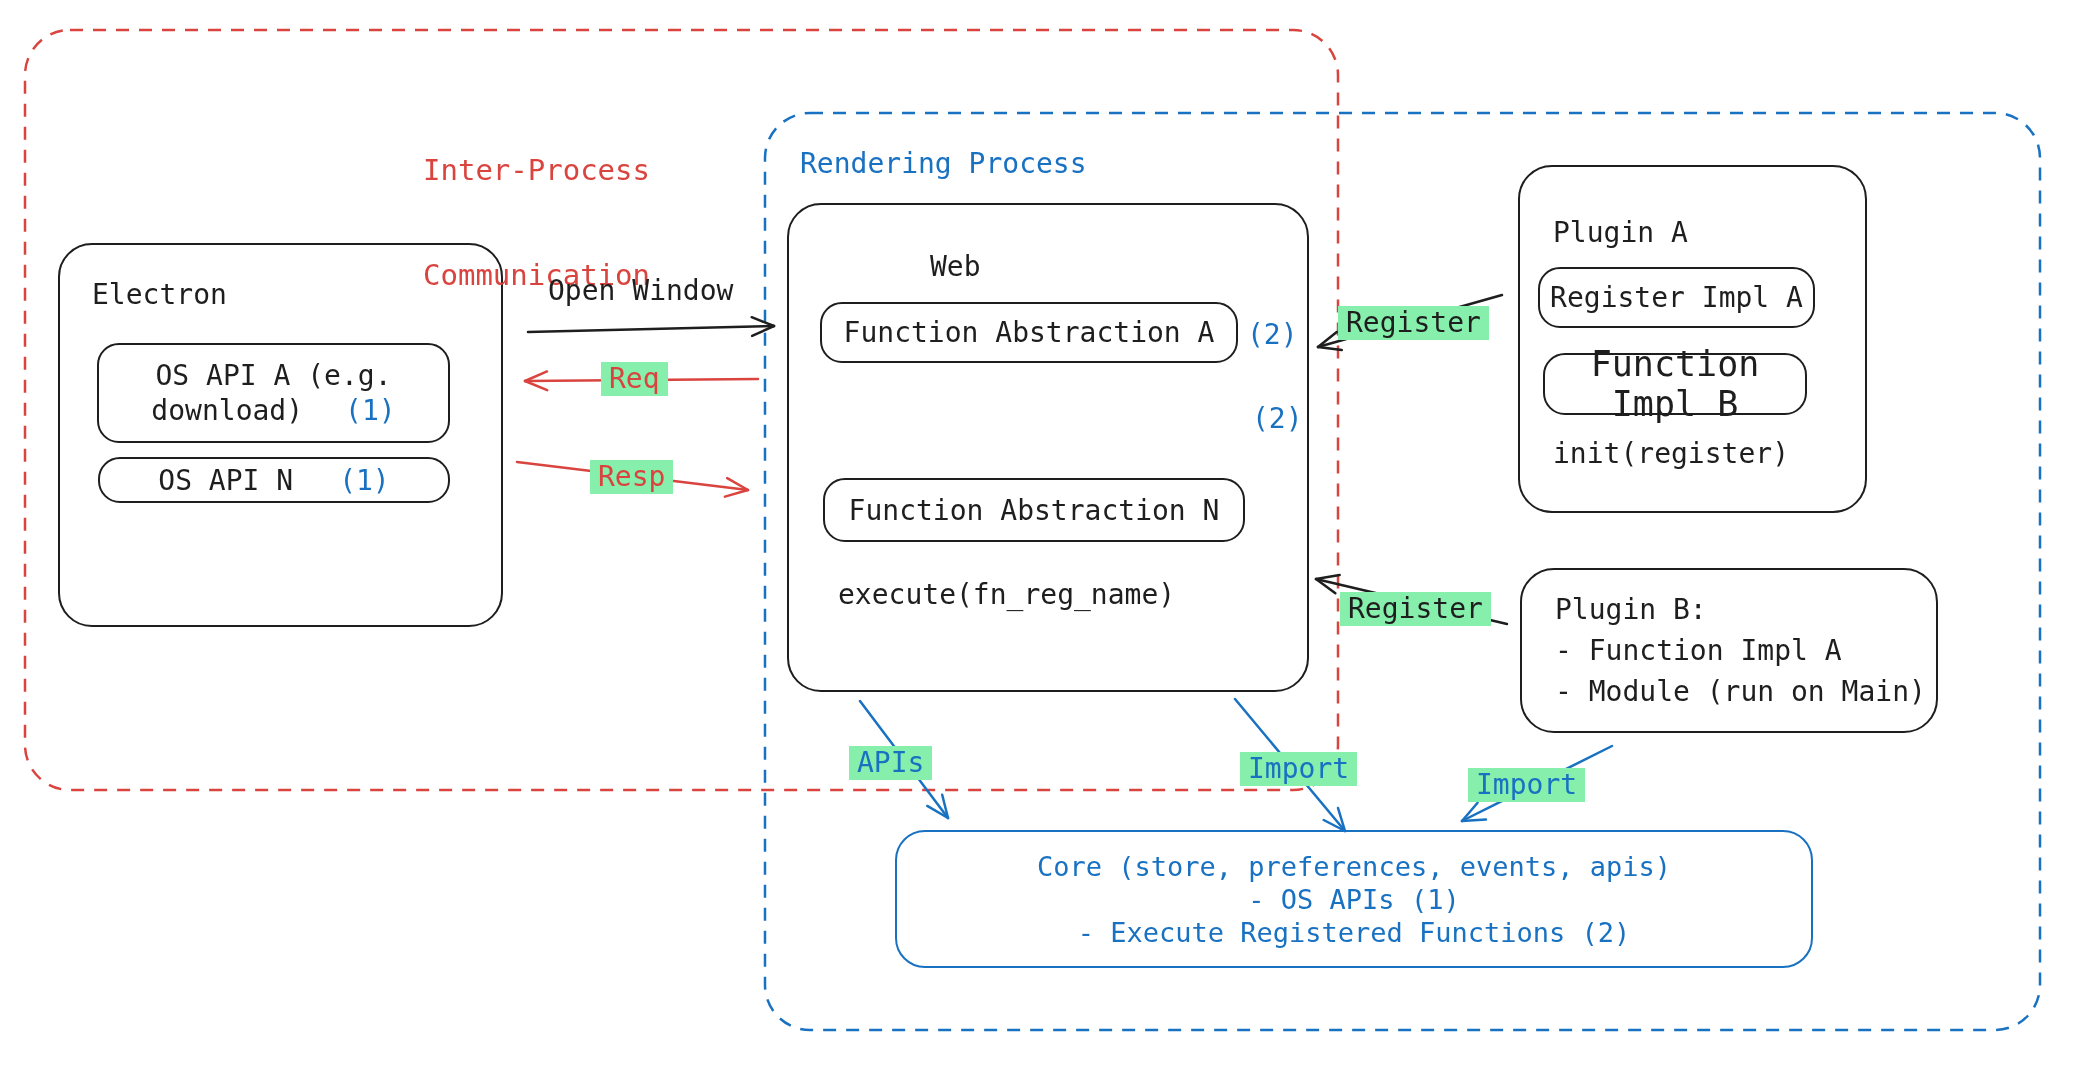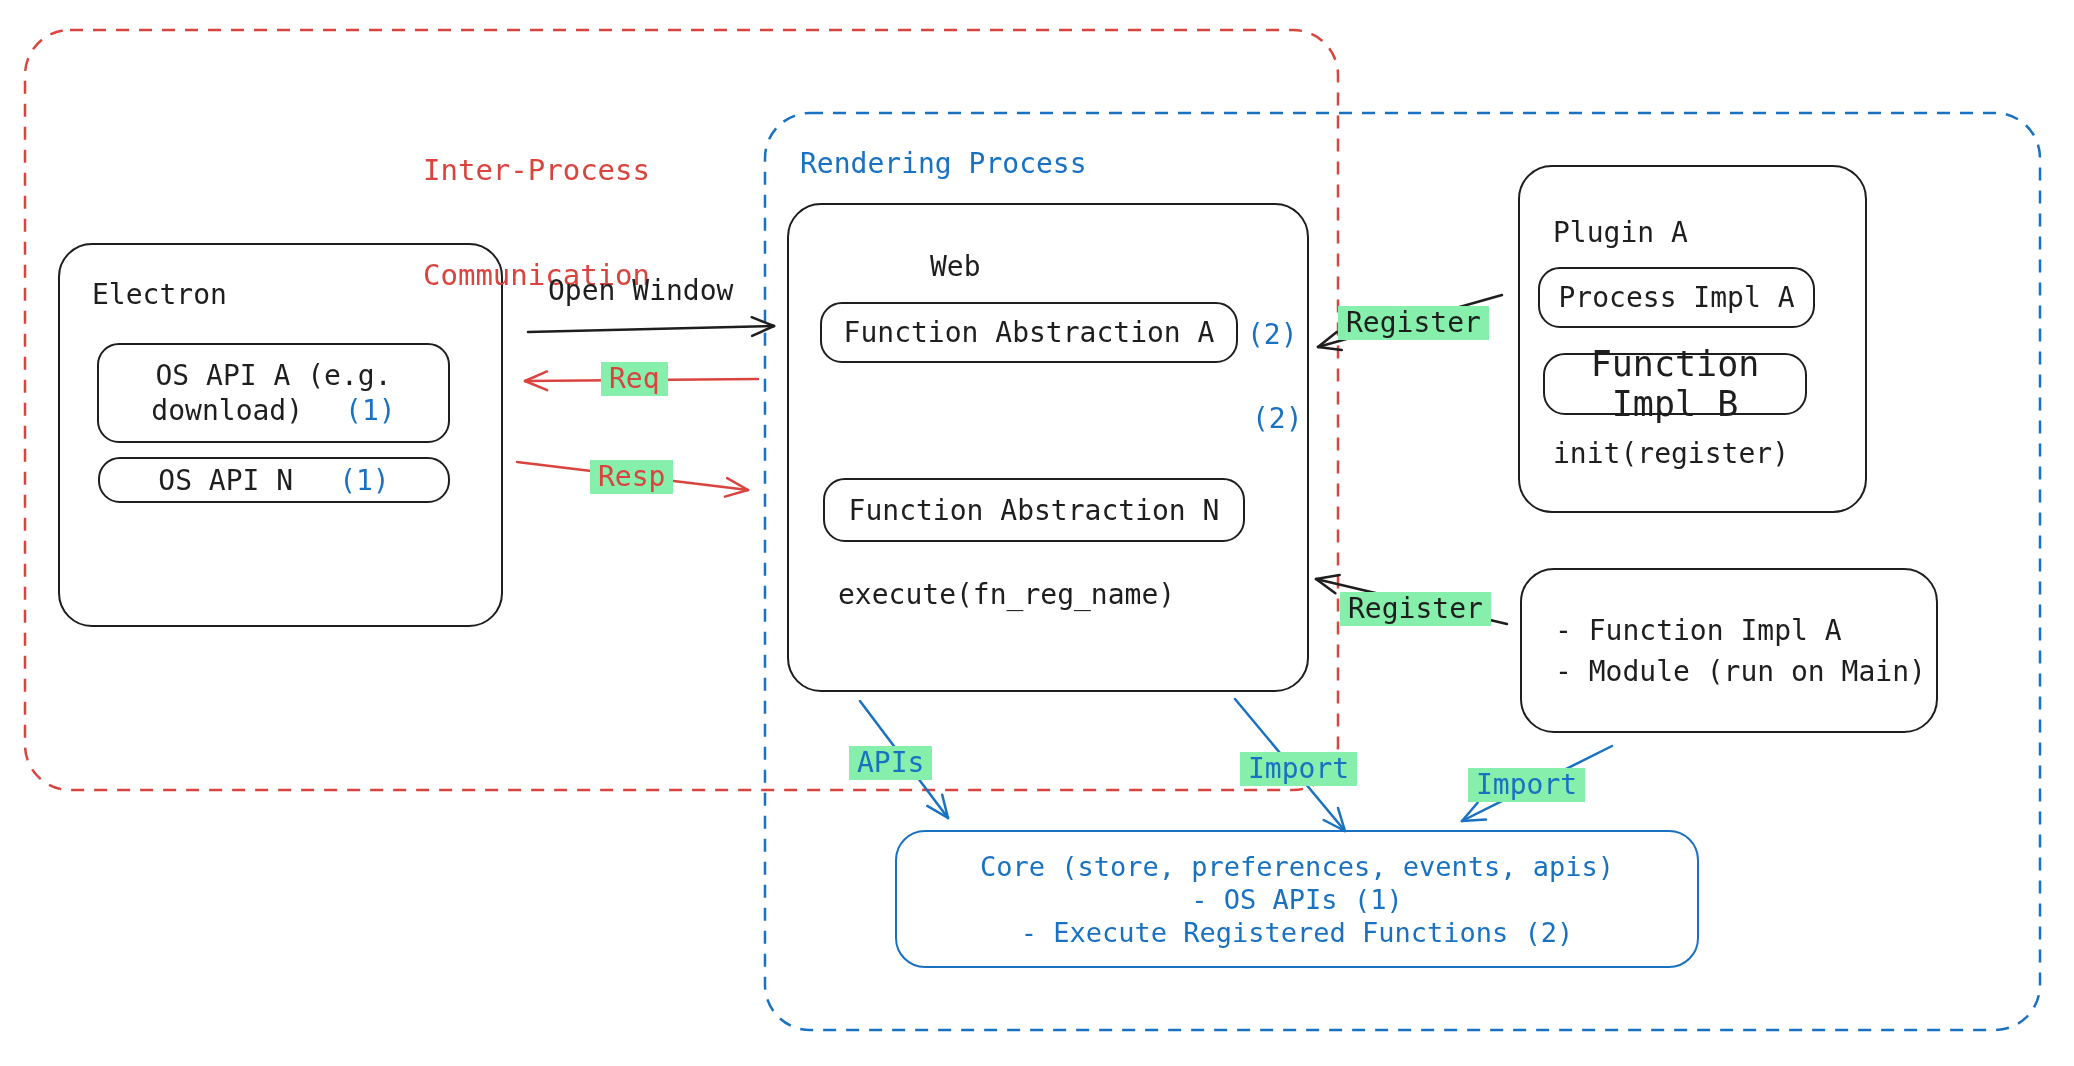--- a/index.html
+++ b/index.html
@@ -95,35 +95,36 @@
   </div>
 
   <div class="lbl" style="left:838px;top:578px;">execute(fn_reg_name)</div>
 
   <div class="lbl on-line" style="left:1338px;top:306px;">Register</div>
   <div class="lbl on-line" style="left:1340px;top:592px;">Register</div>
 
   <div class="box rounded-lg" style="left:1518px;top:165px;width:349px;height:348px;"></div>
   <div class="lbl" style="left:1553px;top:216px;">Plugin A</div>
   <div class="box rounded-md center-flex" style="left:1538px;top:267px;width:277px;height:61px;font-size:28px;">
-    <span>Process Impl A</span>
+    <span>Register Impl A</span>
   </div>
   <div class="box rounded-md center-flex" style="left:1543px;top:353px;width:264px;height:62px;font-size:35px;">
     <span>Function Impl B</span>
   </div>
   <div class="lbl" style="left:1553px;top:437px;">init(register)</div>
 
   <div class="box rounded-lg plugin-lines" style="left:1520px;top:568px;width:418px;height:165px;">
+    <div>Plugin B:</div>
     <div>- Function Impl A</div>
     <div>- Module (run on Main)</div>
   </div>
 
   <div class="lbl blue on-line" style="left:849px;top:746px;">APIs</div>
   <div class="lbl blue on-line" style="left:1240px;top:752px;">Import</div>
   <div class="lbl blue on-line" style="left:1468px;top:768px;">Import</div>
 
-  <div class="core-box" style="left:895px;top:830px;width:804px;height:138px;">
+  <div class="core-box" style="left:895px;top:830px;width:918px;height:138px;">
     <div>Core (store, preferences, events, apis)</div>
     <div>- OS APIs (1)</div>
     <div>- Execute Registered Functions (2)</div>
   </div>
 
 </div>
 
 </body></html>

